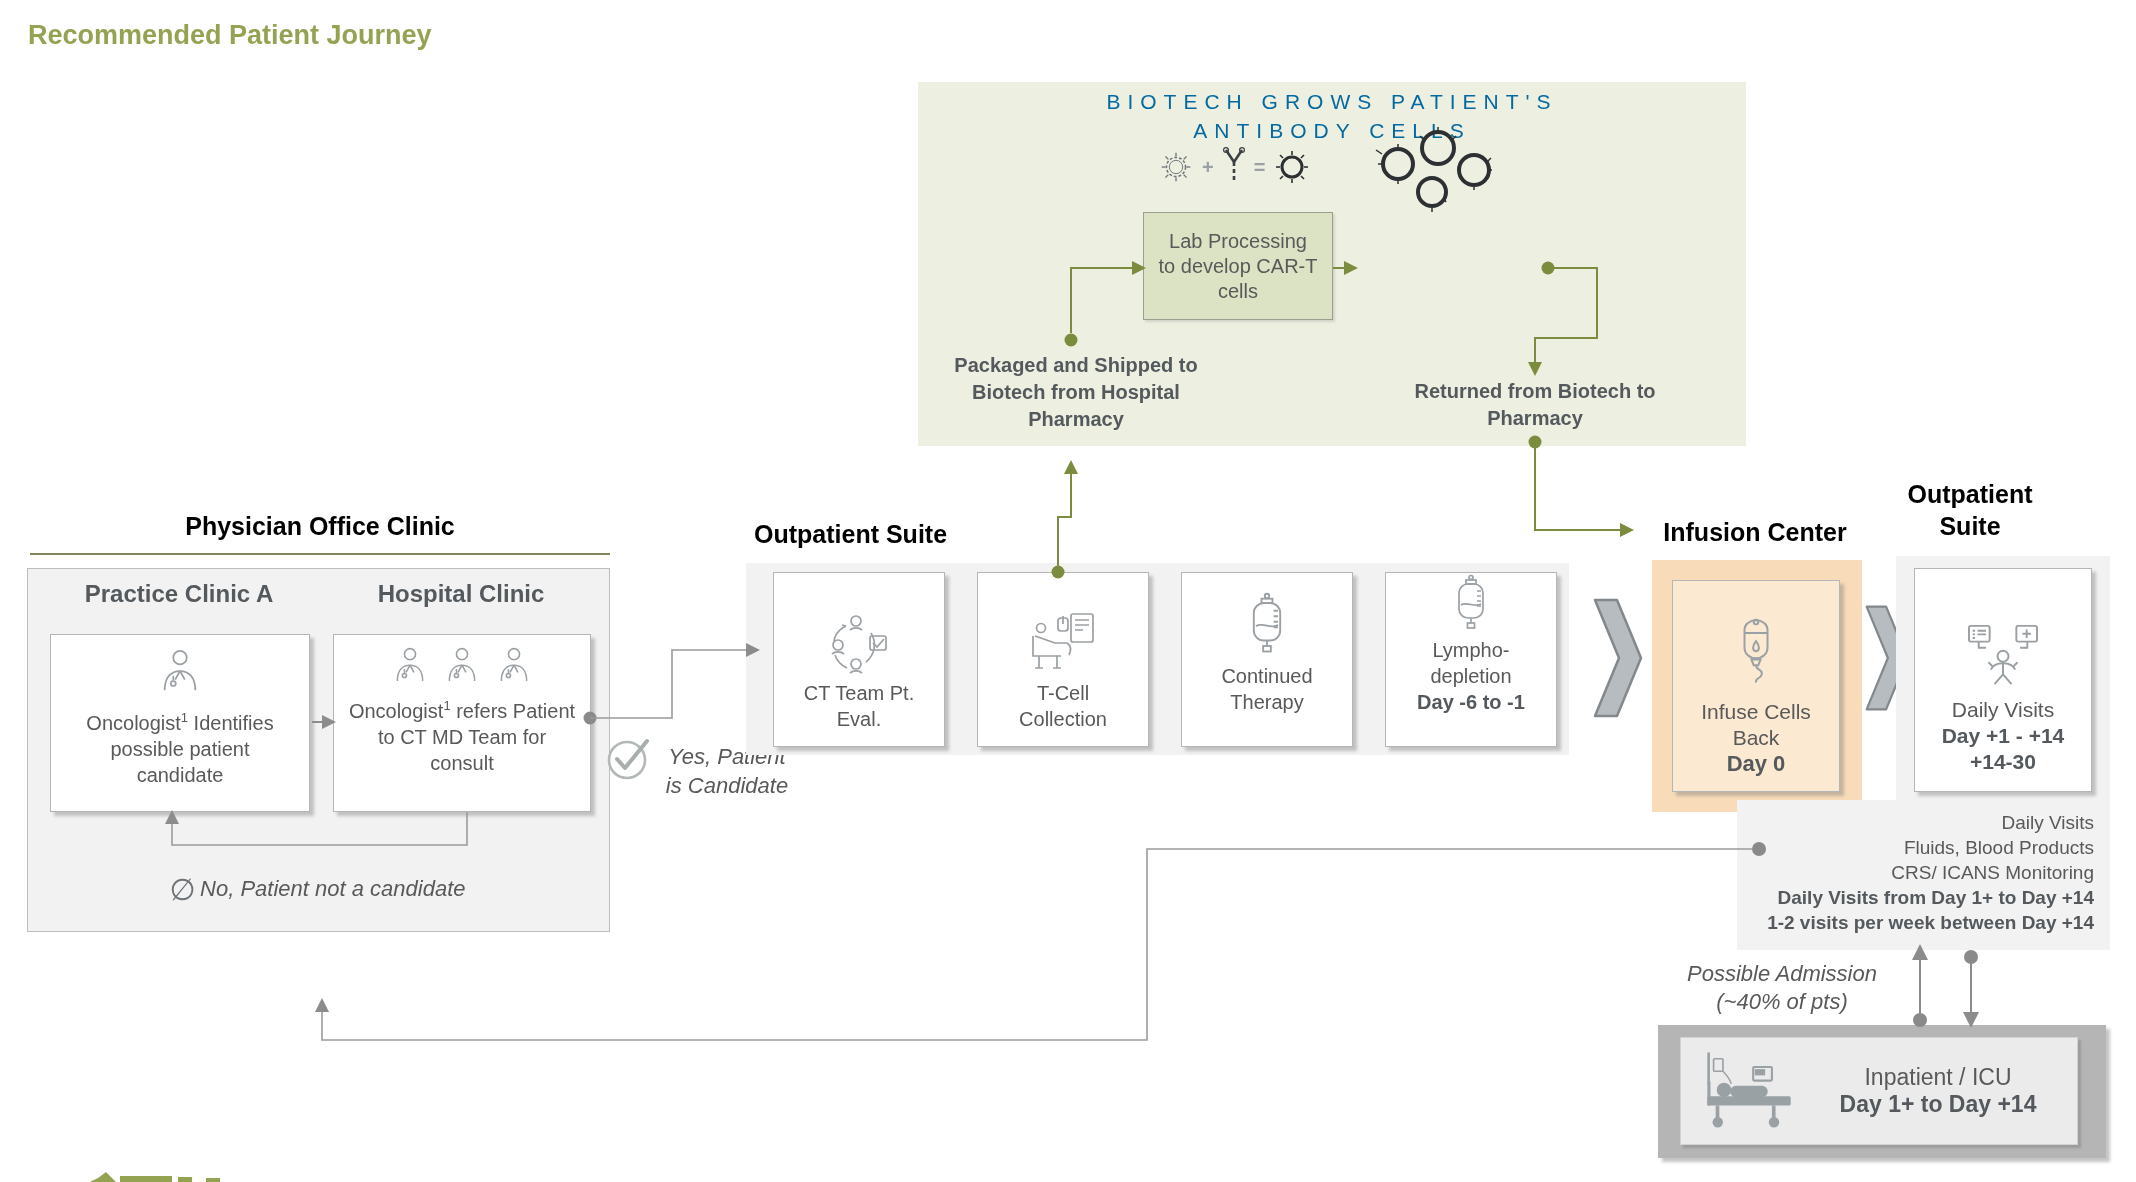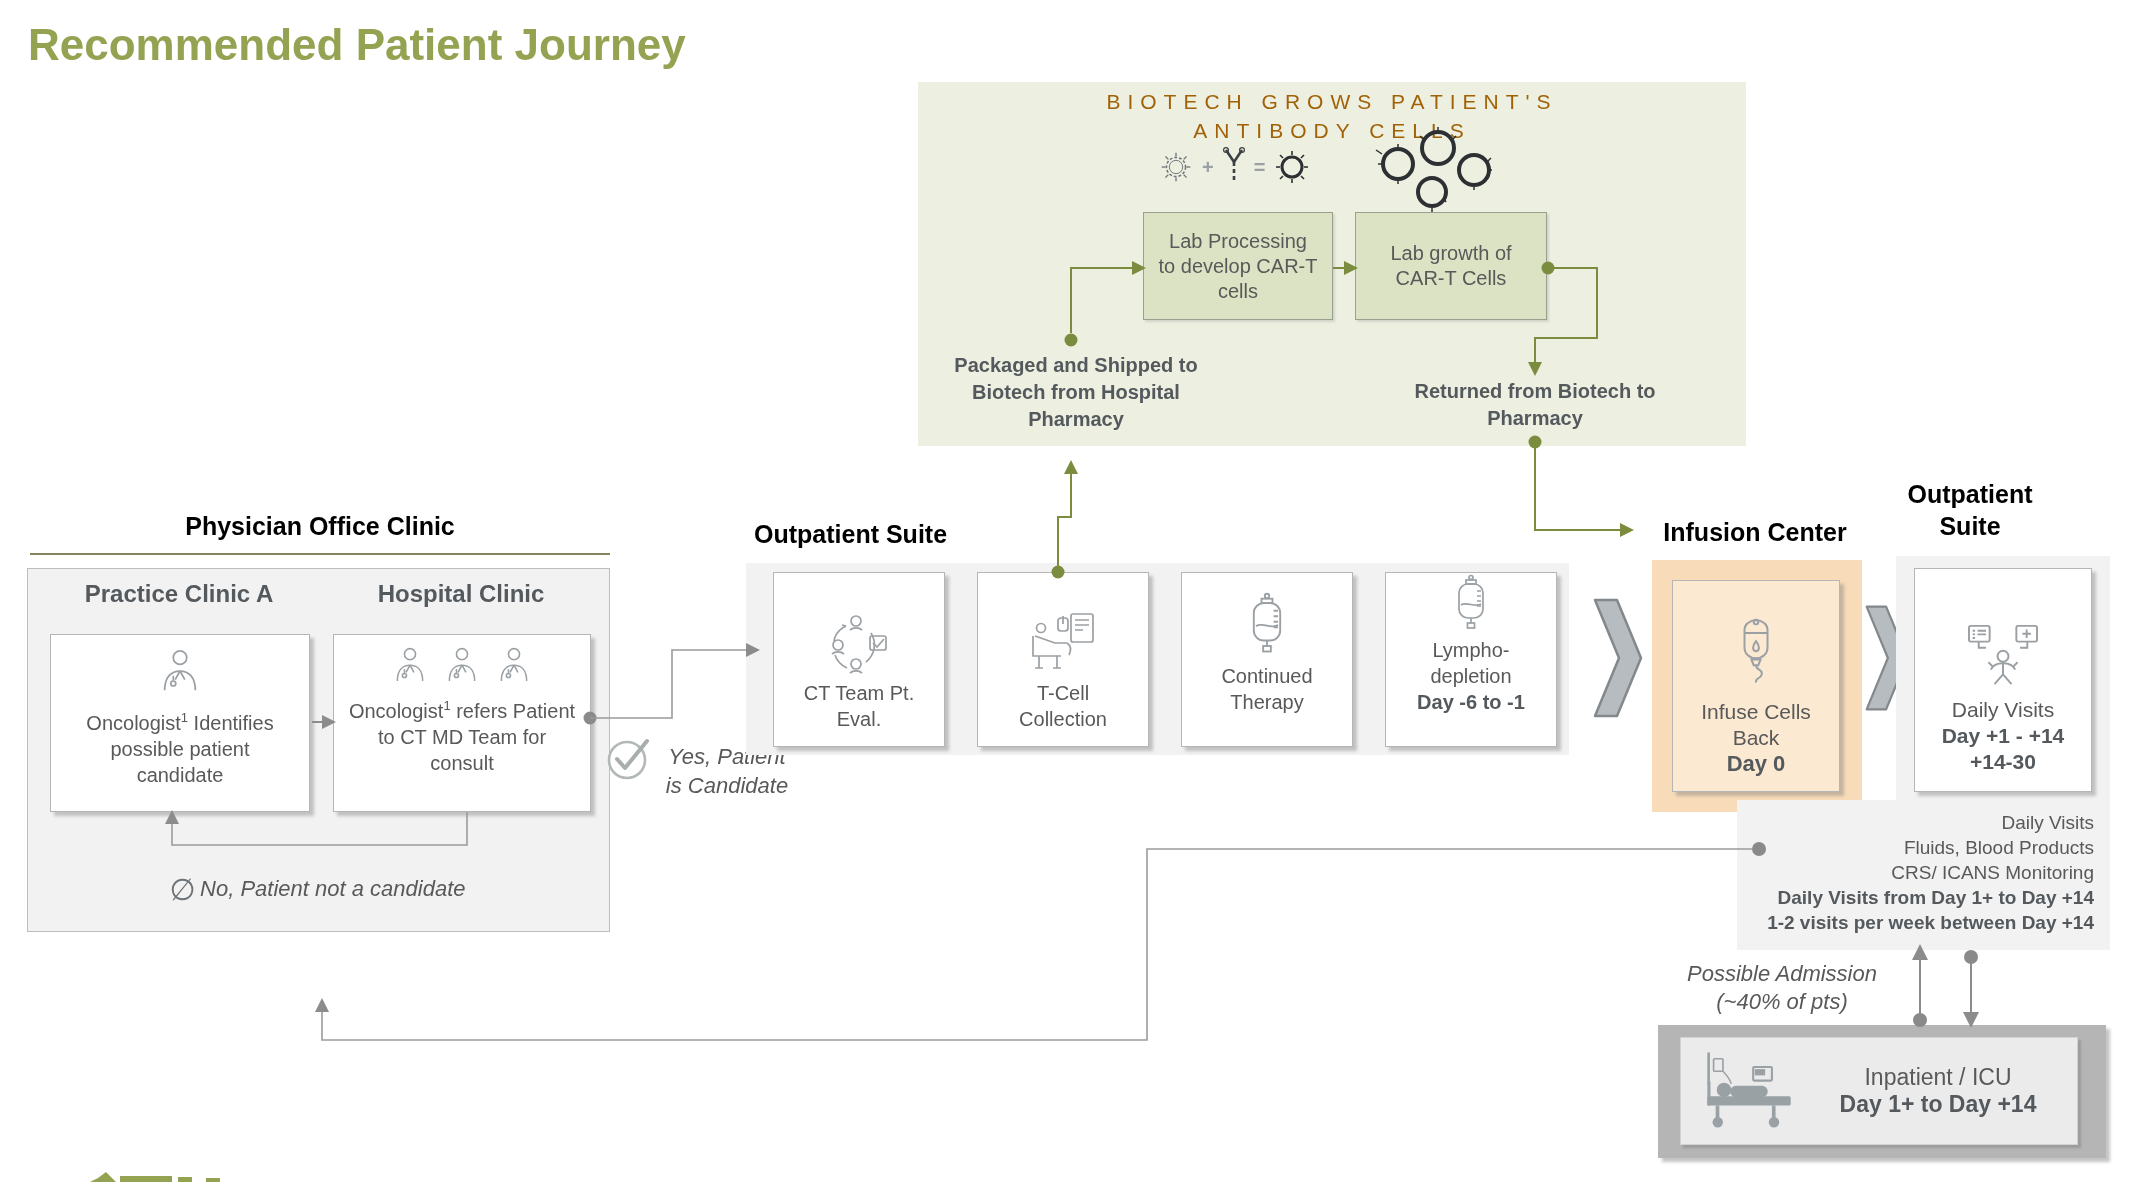--- a/index.html
+++ b/index.html
@@ -1,25 +1,25 @@
 <!DOCTYPE html>
 <html><head>
 <meta charset="utf-8">
 <style>
   html,body{margin:0;padding:0;background:#ffffff;}
   .canvas{position:relative;width:2136px;height:1182px;background:#ffffff;overflow:hidden;
           font-family:"Liberation Sans", sans-serif;color:#595959;}
   .abs{position:absolute;}
-  .title{font-size:44px;font-weight:bold;color:#94a352;}
+  .title{font-size:27px;font-weight:bold;color:#94a352;}
   .sec-hdr{font-size:25px;font-weight:bold;color:#000000;text-align:center;}
   .sub-hdr{font-size:24px;font-weight:bold;color:#54595d;text-align:center;}
   .panel-green{background:#edf0e1;}
   .panel-gray{background:#f2f2f2;}
   .panel-gray-b{background:#f2f2f2;border:1px solid #bdbdbd;}
-  .biotech-hdr{font-size:21px;letter-spacing:7px;color:#a16207;text-align:center;}
+  .biotech-hdr{font-size:21px;letter-spacing:7px;color:#0369a1;text-align:center;}
   .lab-box{background:#dce3c4;border:1px solid #9aa08f;display:flex;align-items:center;justify-content:center;
            text-align:center;font-size:20px;line-height:25px;color:#595959;box-shadow:2px 2px 2px rgba(130,130,130,.25);}
   .bold-note{font-weight:bold;color:#54595d;text-align:center;}
   .card{background:#ffffff;border:1px solid #b5b5b5;box-shadow:4px 4px 3px rgba(120,120,120,.40);
         display:flex;flex-direction:column;align-items:center;}
   .card-txt{font-size:20px;line-height:26px;text-align:center;color:#595959;}
   .italic-note{font-style:italic;font-size:22px;color:#595959;}
   .mono-line{height:2px;background:#84845c;}
   .monitor-line{font-size:19px;line-height:25px;text-align:right;color:#595959;}
   .monitor-line.b{font-weight:bold;color:#54595d;}
@@ -94,23 +94,20 @@
           <line x1="114" y1="61" x2="114" y2="64"></line>
         <line x1="56" y1="66" x2="58" y2="66"></line>
           <line x1="72" y1="82" x2="72" y2="86"></line>
           <line x1="86" y1="76" x2="84" y2="73"></line>
       </g>
     </g>
   </svg>
 
   <div class="abs lab-box" style="left:1143px;top:212px;width:188px;height:106px;">
     <div style="width:160px;">Lab Processing to develop CAR-T cells</div>
-  </div>
-  <div class="abs lab-box" style="left:1355px;top:212px;width:190px;height:106px;">
-    <div style="width:150px;">Lab growth of CAR-T Cells</div>
   </div>
 
   <div class="abs bold-note" style="left:941px;top:352px;width:270px;font-size:20px;line-height:27px;">Packaged and Shipped to Biotech from Hospital Pharmacy</div>
   <div class="abs bold-note" style="left:1405px;top:378px;width:260px;font-size:20px;line-height:27px;">Returned from Biotech to Pharmacy</div>
 
   <div class="abs sec-hdr" style="left:30px;top:512px;width:580px;">Physician Office Clinic</div>
   <div class="abs mono-line" style="left:30px;top:553px;width:580px;"></div>
 
   <div class="abs panel-gray-b" style="left:27px;top:568px;width:581px;height:362px;"></div>
   <div class="abs sub-hdr" style="left:50px;top:580px;width:258px;">Practice Clinic A</div>

